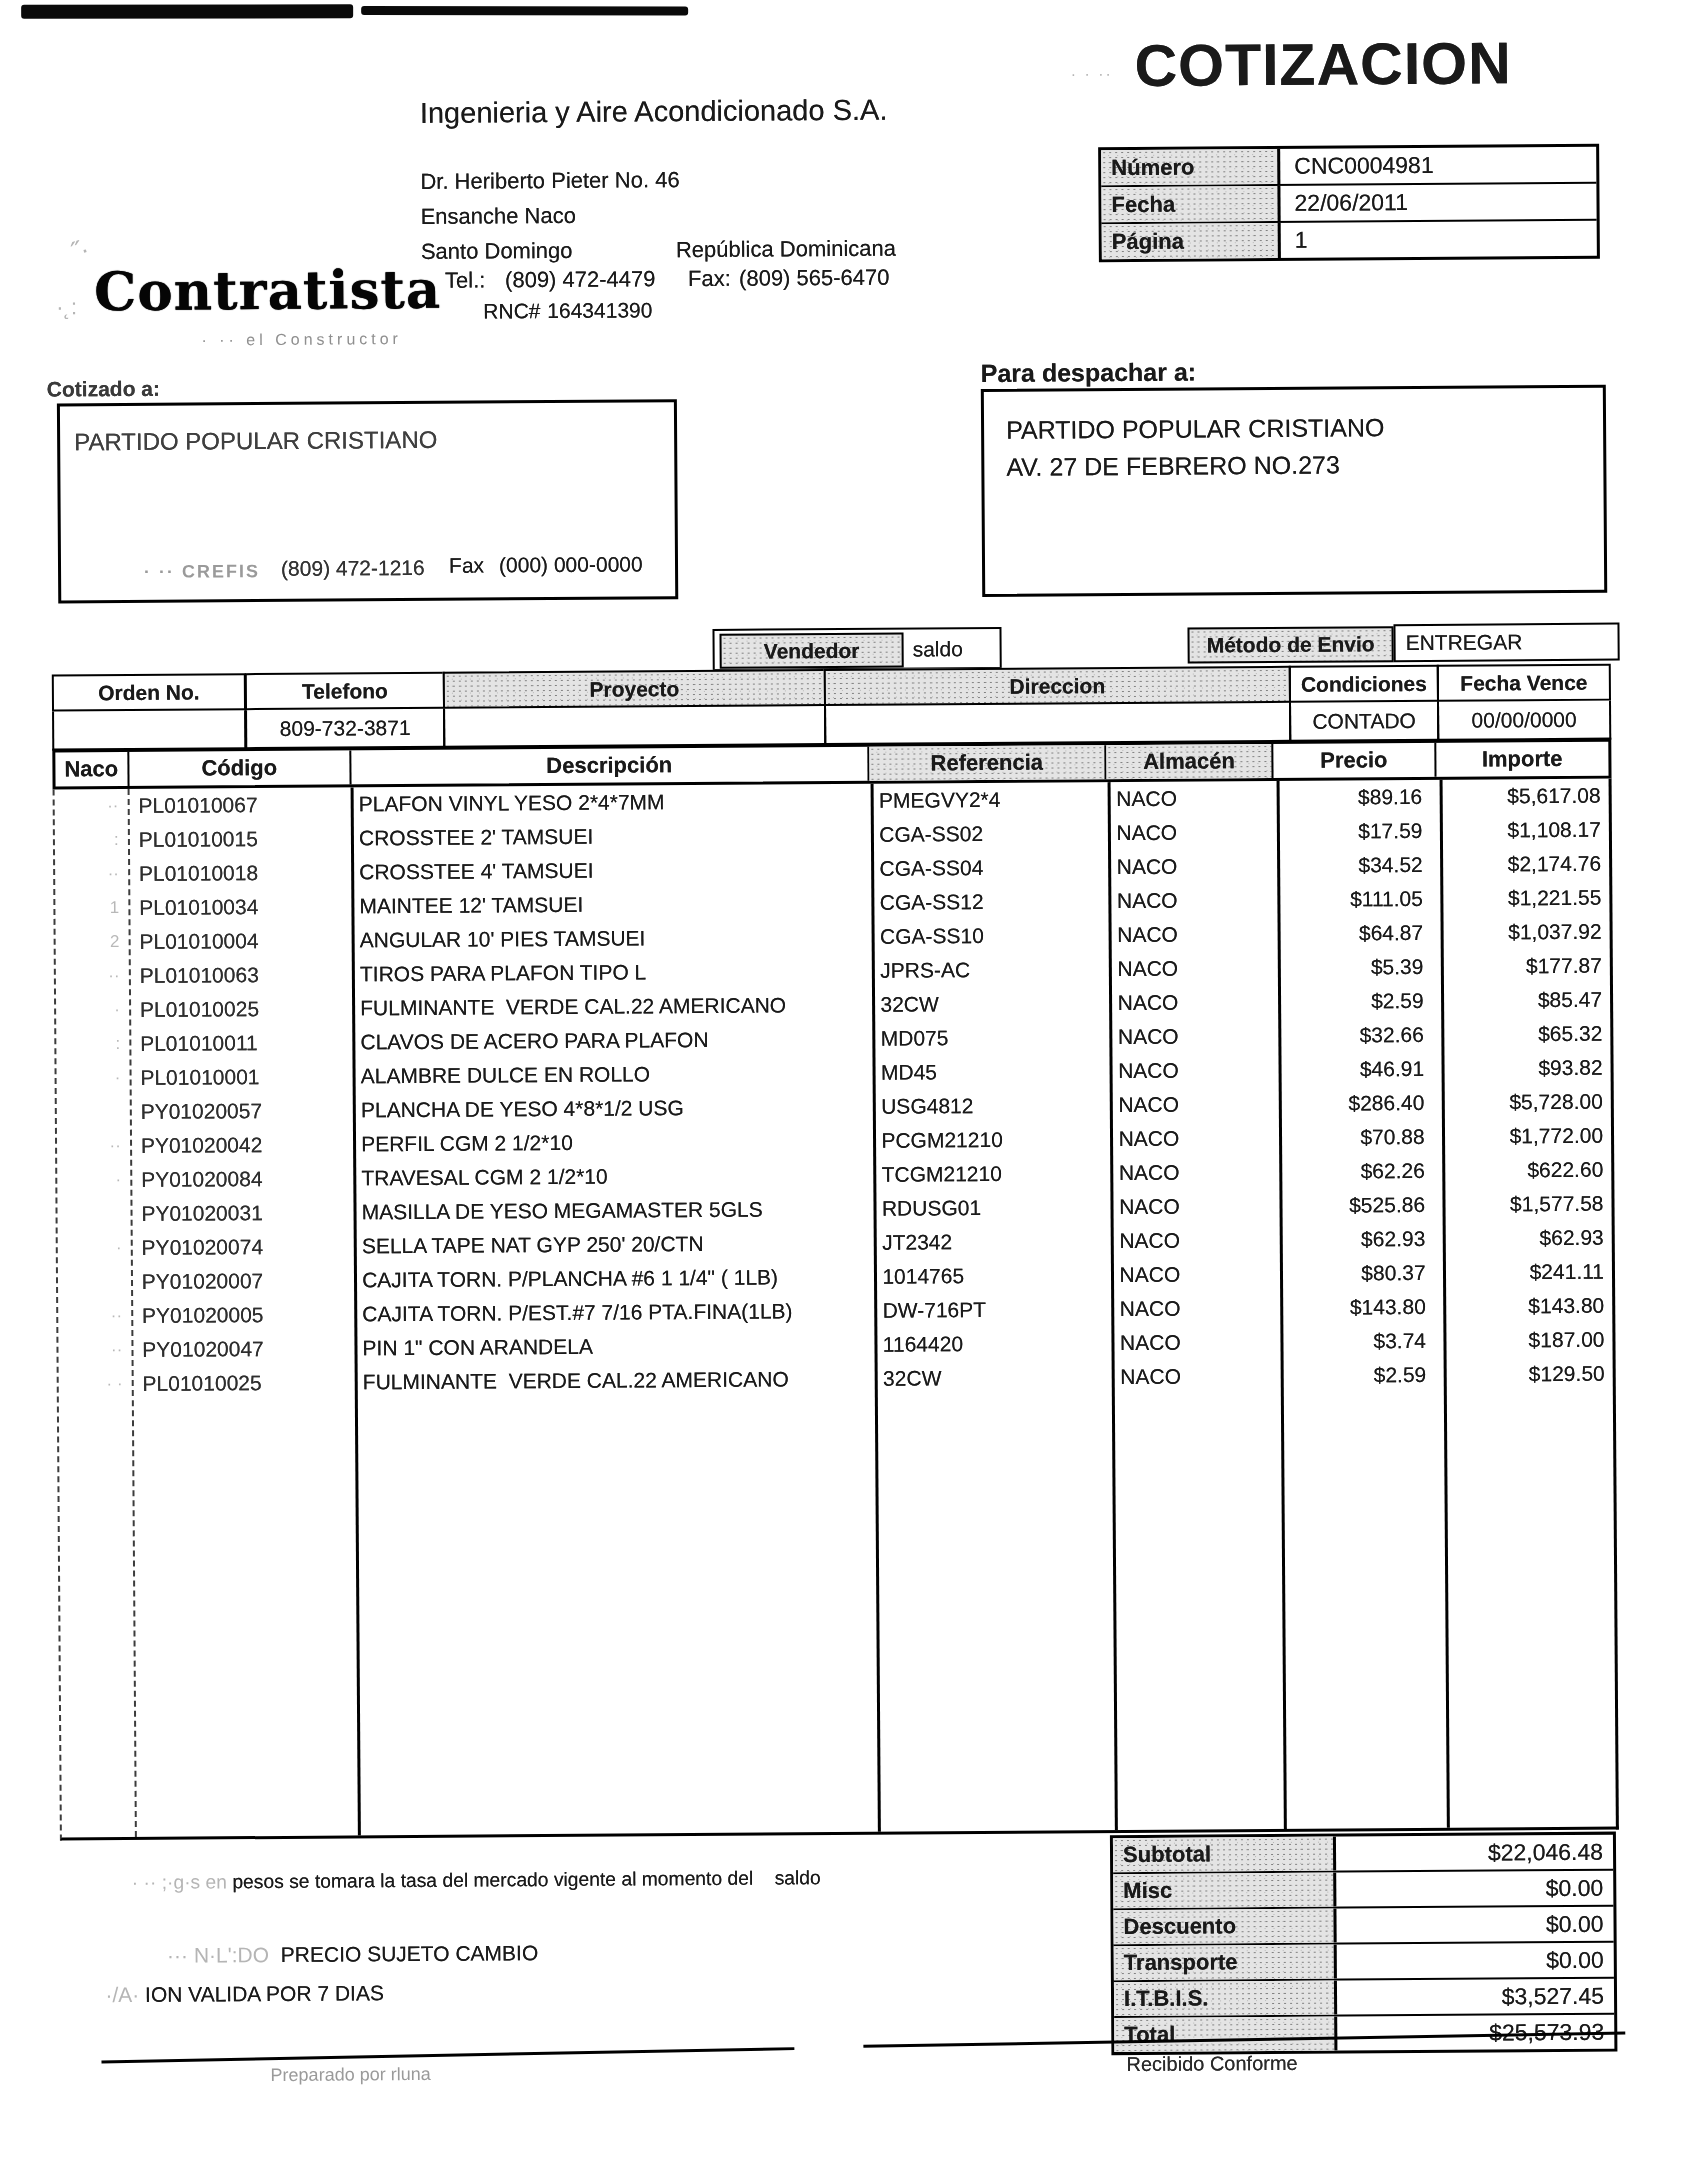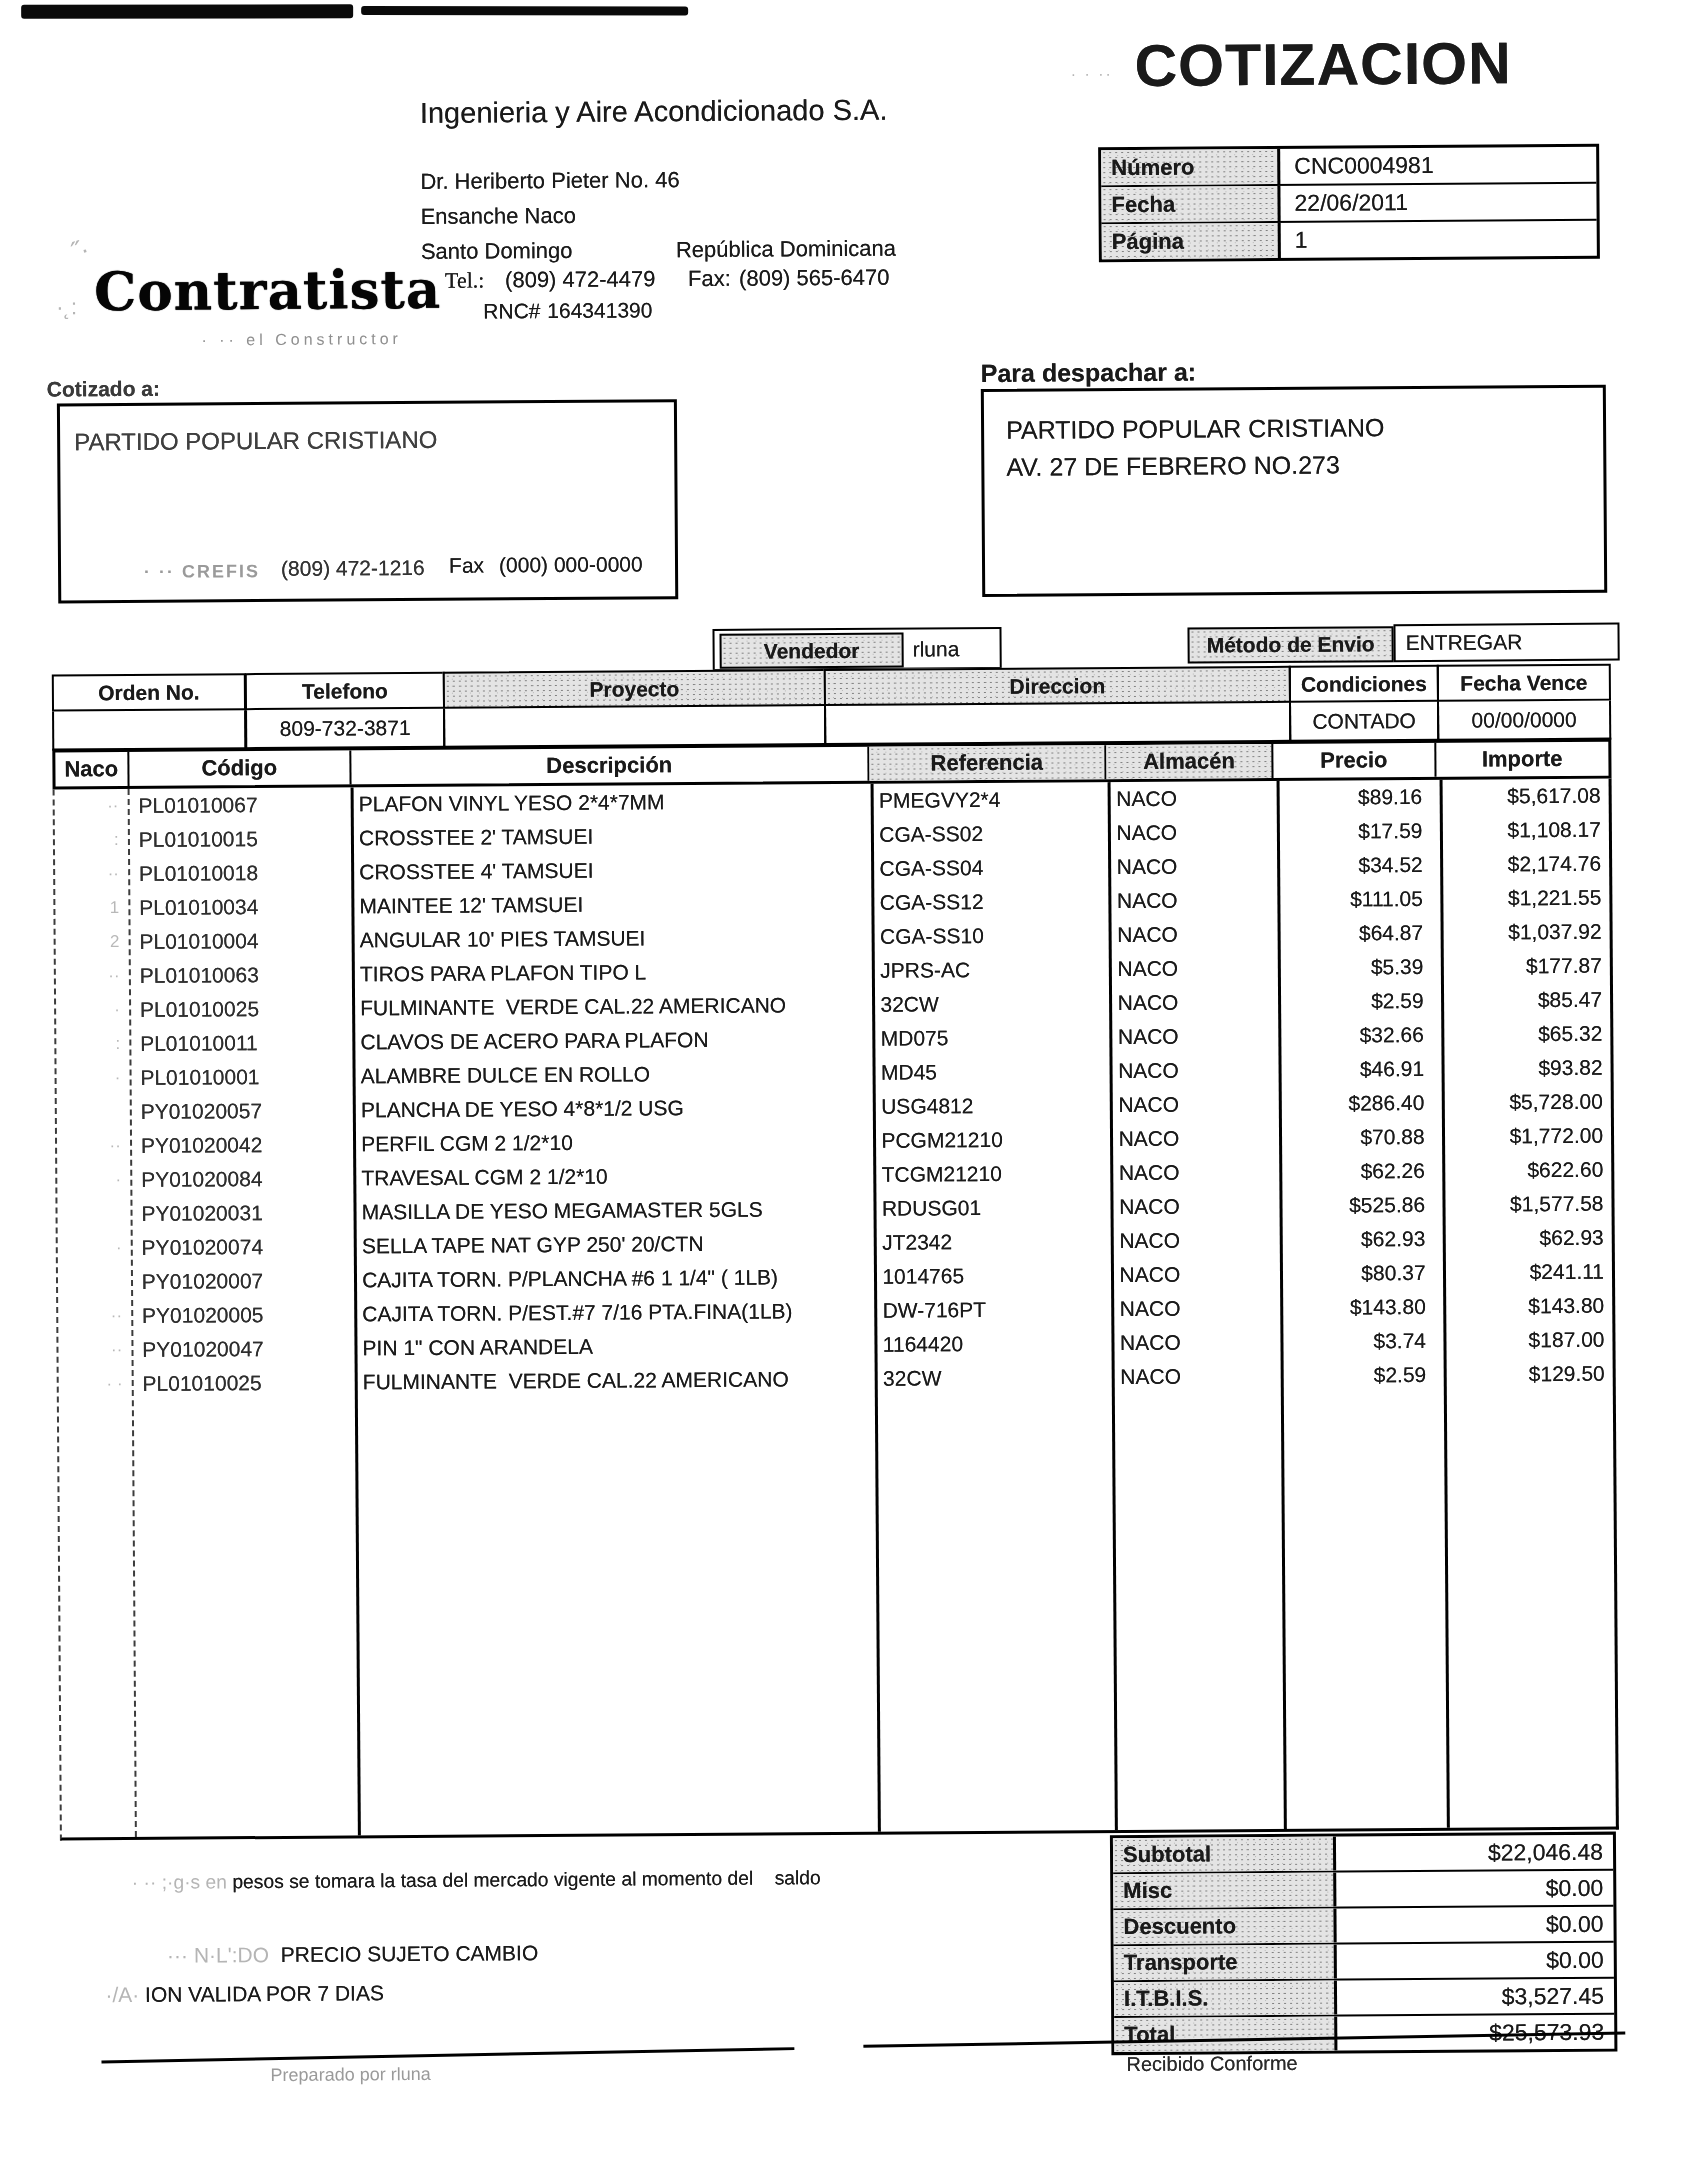--- a/index.html
+++ b/index.html
@@ -85,21 +85,21 @@
 <div class="doc">
 
   <div class="abs artifact" style="left:28px;top:0;width:332px;height:14px;transform:rotate(0.3deg);"></div>
   <div class="abs artifact" style="left:368px;top:4px;width:327px;height:9px;transform:rotate(0.5deg);"></div>
 
   <div class="abs ink" style="left:426px;top:94px;font-size:29px;">Ingenieria y Aire Acondicionado S.A.</div>
   <div class="abs ink" style="left:426px;top:166px;font-size:22px;">Dr. Heriberto Pieter No. 46</div>
   <div class="abs ink" style="left:426px;top:201px;font-size:22px;">Ensanche Naco</div>
   <div class="abs ink" style="left:426px;top:236px;font-size:22px;">Santo Domingo</div>
   <div class="abs ink" style="left:681px;top:236px;font-size:22px;">República Dominicana</div>
-  <div class="abs ink" style="left:450px;top:265px;font-size:22px;font-family:Liberation Serif, serif;">Tel.:</div>
+  <div class="abs ink" style="left:450px;top:265px;font-size:22px;">Tel.:</div>
   <div class="abs ink" style="left:510px;top:265px;font-size:22px;">(809) 472-4479</div>
   <div class="abs ink" style="left:693px;top:265px;font-size:22px;">Fax:</div>
   <div class="abs ink" style="left:744px;top:265px;font-size:22px;">(809) 565-6470</div>
   <div class="abs ink" style="left:457px;top:297px;font-size:21px;margin-left:31px;">RNC#</div>
   <div class="abs ink" style="left:552px;top:297px;font-size:21px;">164341390</div>
 
   <div class="abs vfaint" style="left:77px;top:230px;font-size:26px;transform:rotate(-15deg);">˝·</div>
   <div class="abs vfaint" style="left:61px;top:289px;font-size:22px;">·˛:</div>
   <div class="abs logo" style="left:99px;top:255px;">Contratista</div>
   <div class="abs logo-tag" style="left:206px;top:327px;">· ·· el Constructor</div>
@@ -132,21 +132,21 @@
   </div>
 
   <div class="abs b ink" style="left:985px;top:360px;font-size:25px;">Para despachar a:</div>
   <div class="abs box" style="left:985px;top:390px;width:619px;height:202px;">
     <div class="abs ink" style="left:22px;top:24px;font-size:25px;">PARTIDO POPULAR CRISTIANO</div>
     <div class="abs ink" style="left:22px;top:61px;font-size:25px;">AV. 27 DE FEBRERO NO.273</div>
   </div>
 
   <div class="abs" style="left:715px;top:628px;width:289px;height:42px;border:2.5px solid #000;box-sizing:border-box;background:#fff;">
     <div class="abs speckle b ink cell ctr" style="left:5px;top:3px;width:180px;height:31px;border:2px solid #000;font-size:21px;">Vendedor</div>
-    <div class="abs ink" style="left:198px;top:8px;font-size:21px;">rluna</div>
+    <div class="abs ink" style="left:198px;top:8px;font-size:21px;">saldo</div>
   </div>
   <div class="abs speckle b ink cell ctr" style="left:1190px;top:630px;width:206px;height:36px;border:2.5px solid #000;box-sizing:border-box;font-size:21px;">Método de Envio</div>
   <div class="abs cell ink" style="left:1396px;top:628px;width:226px;height:38px;border:2.5px solid #000;box-sizing:border-box;font-size:21px;padding-left:10px;">ENTREGAR</div>
 
   <div class="hcell cell ctr b ink" style="left:54px;top:669px;width:194px;">Orden No.</div>
   <div class="hcell cell ctr b ink" style="left:247px;top:669px;width:200px;">Telefono</div>
   <div class="hcell cell ctr b ink speckle" style="left:445px;top:669px;width:383px;">Proyecto</div>
   <div class="hcell cell ctr b ink speckle" style="left:826px;top:669px;width:467px;">Direccion</div>
   <div class="hcell cell ctr b ink" style="left:1291px;top:669px;width:150px;">Condiciones</div>
   <div class="hcell cell ctr b ink" style="left:1439px;top:669px;width:174px;">Fecha Vence</div>

